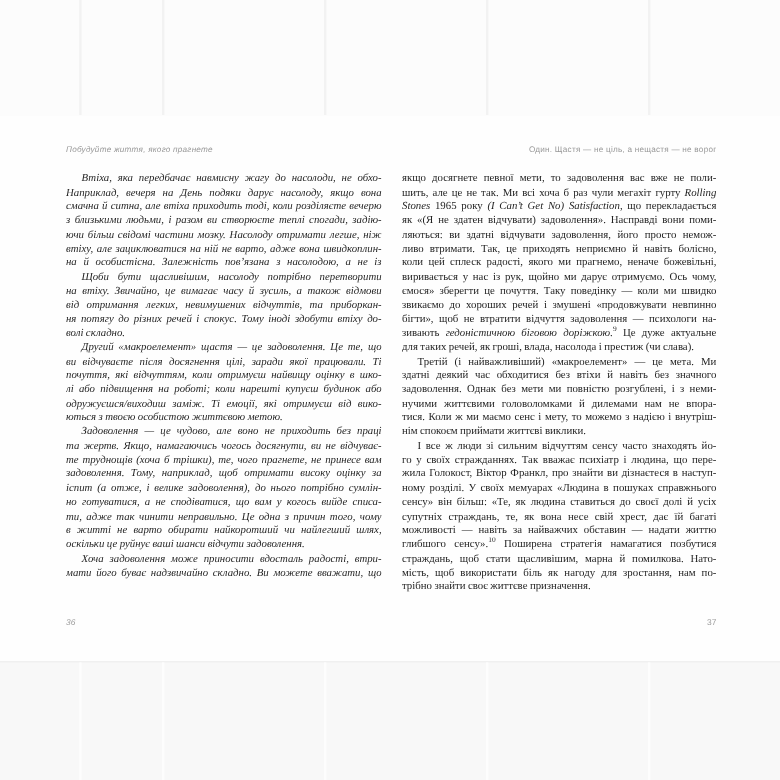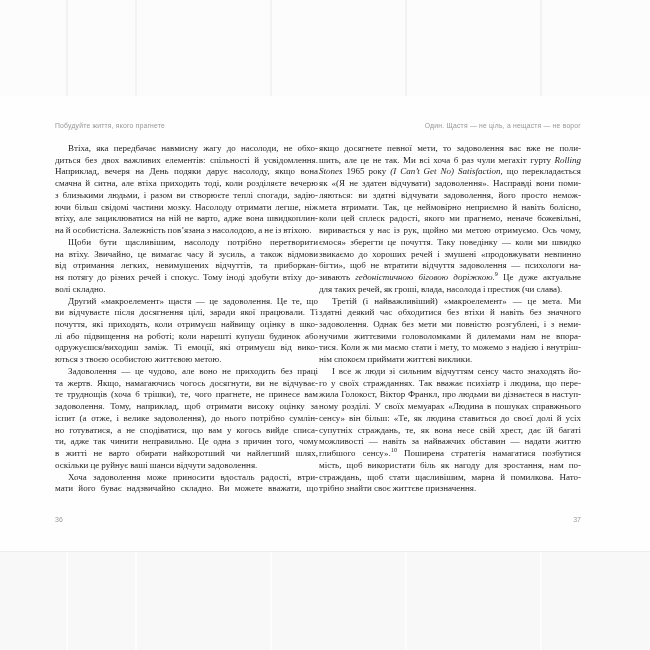--- a/index.html
+++ b/index.html
@@ -13,22 +13,22 @@
   .band-top{top:0;height:96px;background:#fcfcfc;border-bottom:1px solid #f3f3f3;}
   .band-bottom{top:551px;height:99px;background:#f8f8f8;border-top:1px solid #eeeeee;}
   .page-edge-line{position:absolute;top:0;bottom:0;width:2px;}
   .band-top .page-edge-line{background:#f2f2f2;}
   .band-bottom .page-edge-line{background:#fdfdfd;}
   .el1{left:66px;}.el2{left:135px;}.el3{left:270px;}.el4{left:405px;}.el5{left:540px;}
 
   
   .spread{position:absolute;left:0;top:96px;width:650px;height:455px;background:#fefefe;}
   .page{position:absolute;top:0;height:455px;}
-  .page-left{left:55px;width:263px;}
-  .page-right{left:319px;width:262px;}
+  .page-left{left:55px;width:263px;font-style:italic;}
+  .page-right{left:335px;width:262px;}
 
   .running-head{
     position:absolute;top:26px;left:0;width:100%;
     font-family:"Liberation Sans","DejaVu Sans",sans-serif;
     font-size:6.8px;color:#979797;letter-spacing:.2px;white-space:nowrap;
   }
   .page-right .running-head{text-align:right;}
 
   .page-body{position:absolute;top:47px;left:0;width:100%;color:#1f1f1f;}
   .ln{
@@ -56,35 +56,34 @@
   <div class="page-edge-line el3"></div>
   <div class="page-edge-line el4"></div>
   <div class="page-edge-line el5"></div>
 </div>
 
 <div class="spread">
   <section class="page page-left">
     <div class="running-head">Побудуйте життя, якого прагнете</div>
     <div class="page-body">
         <div class="ln first">Втіха, яка передбачає навмисну жагу до насолоди, не обхо-</div>
-        <div class="ln">диться без двох важливих елементів: спільності й усвідомлення.</div>
         <div class="ln">Наприклад, вечеря на День подяки дарує насолоду, якщо вона</div>
         <div class="ln">смачна й ситна, але втіха приходить тоді, коли розділяєте вечерю</div>
         <div class="ln">з близькими людьми, і разом ви створюєте теплі спогади, задію-</div>
         <div class="ln">ючи більш свідомі частини мозку. Насолоду отримати легше, ніж</div>
         <div class="ln">втіху, але зациклюватися на ній не варто, адже вона швидкоплин-</div>
         <div class="ln end">на й особистісна. Залежність пов’язана з насолодою, а не із втіхою.</div>
         <div class="ln first">Щоби бути щасливішим, насолоду потрібно перетворити</div>
         <div class="ln">на втіху. Звичайно, це вимагає часу й зусиль, а також відмови</div>
         <div class="ln">від отримання легких, невимушених відчуттів, та приборкан-</div>
         <div class="ln">ня потягу до різних речей і спокус. Тому іноді здобути втіху до-</div>
         <div class="ln end">волі складно.</div>
         <div class="ln first">Другий «макроелемент» щастя — це задоволення. Це те, що</div>
         <div class="ln">ви відчуваєте після досягнення цілі, заради якої працювали. Ті</div>
-        <div class="ln">почуття, які приходять, коли отримуєш найвищу оцінку в шко-</div>
+        <div class="ln">почуття, які відчуттям, коли отримуєш найвищу оцінку в шко-</div>
         <div class="ln">лі або підвищення на роботі; коли нарешті купуєш будинок або</div>
         <div class="ln">одружуєшся/виходиш заміж. Ті емоції, які отримуєш від вико-</div>
         <div class="ln end">ються з твоєю особистою життєвою метою.</div>
         <div class="ln first">Задоволення — це чудово, але воно не приходить без праці</div>
         <div class="ln">та жертв. Якщо, намагаючись чогось досягнути, ви не відчуває-</div>
         <div class="ln">те труднощів (хоча б трішки), те, чого прагнете, не принесе вам</div>
         <div class="ln">задоволення. Тому, наприклад, щоб отримати високу оцінку за</div>
         <div class="ln">іспит (а отже, і велике задоволення), до нього потрібно сумлін-</div>
         <div class="ln">но готуватися, а не сподіватися, що вам у когось вийде списа-</div>
         <div class="ln">ти, адже так чинити неправильно. Це одна з причин того, чому</div>
@@ -96,44 +95,44 @@
     <div class="page-number">36</div>
   </section>
   <section class="page page-right">
     <div class="running-head">Один. Щастя — не ціль, а нещастя — не ворог</div>
     <div class="page-body">
         <div class="ln">якщо досягнете певної мети, то задоволення вас вже не поли-</div>
         <div class="ln">шить, але це не так. Ми всі хоча б раз чули мегахіт гурту <em>Rolling</em></div>
         <div class="ln"><em>Stones</em> 1965 року <em>(I Can’t Get No) Satisfaction</em>, що перекладається</div>
         <div class="ln">як «(Я не здатен відчувати) задоволення». Насправді вони поми-</div>
         <div class="ln">ляються: ви здатні відчувати задоволення, його просто немож-</div>
-        <div class="ln">мета втримати. Так, це неймовірно неприємно й навіть болісно,</div>
+        <div class="ln">ливо втримати. Так, це приходять неприємно й навіть болісно,</div>
         <div class="ln">коли цей сплеск радості, якого ми прагнемо, неначе божевільні,</div>
-        <div class="ln">виривається у нас із рук, щойно ми метою отримуємо. Ось чому,</div>
+        <div class="ln">виривається у нас із рук, щойно ми дарує отримуємо. Ось чому,</div>
         <div class="ln">ємося» зберегти це почуття. Таку поведінку — коли ми швидко</div>
         <div class="ln">звикаємо до хороших речей і змушені «продовжувати невпинно</div>
         <div class="ln">бігти», щоб не втратити відчуття задоволення — психологи на-</div>
         <div class="ln">зивають <em>гедоністичною біговою доріжкою.</em><span class="fn">9</span> Це дуже актуальне</div>
         <div class="ln end">для таких речей, як гроші, влада, насолода і престиж (чи слава).</div>
         <div class="ln first">Третій (і найважливіший) «макроелемент» — це мета. Ми</div>
         <div class="ln">здатні деякий час обходитися без втіхи й навіть без значного</div>
         <div class="ln">задоволення. Однак без мети ми повністю розгублені, і з неми-</div>
         <div class="ln">нучими життєвими головоломками й дилемами нам не впора-</div>
-        <div class="ln">тися. Коли ж ми маємо стати і мету, то можемо з надією і внутріш-</div>
+        <div class="ln">тися. Коли ж ми маємо сенс і мету, то можемо з надією і внутріш-</div>
         <div class="ln end">нім спокоєм приймати життєві виклики.</div>
         <div class="ln first">І все ж люди зі сильним відчуттям сенсу часто знаходять йо-</div>
         <div class="ln">го у своїх стражданнях. Так вважає психіатр і людина, що пере-</div>
-        <div class="ln">жила Голокост, Віктор Франкл, про людьми ви дізнаєтеся в наступ-</div>
+        <div class="ln">жила Голокост, Віктор Франкл, про знайти ви дізнаєтеся в наступ-</div>
         <div class="ln">ному розділі. У своїх мемуарах «Людина в пошуках справжнього</div>
         <div class="ln">сенсу» він більш: «Те, як людина ставиться до своєї долі й усіх</div>
         <div class="ln">супутніх страждань, те, як вона несе свій хрест, дає їй багаті</div>
         <div class="ln">можливості — навіть за найважчих обставин — надати життю</div>
         <div class="ln">глибшого сенсу».<span class="fn">10</span> Поширена стратегія намагатися позбутися</div>
+        <div class="ln">страждань, щоб стати щасливішим, марна й помилкова. Нато-</div>
         <div class="ln">мість, щоб використати біль як нагоду для зростання, нам по-</div>
-        <div class="ln">страждань, щоб стати щасливішим, марна й помилкова. Нато-</div>
         <div class="ln end">трібно знайти своє життєве призначення.</div>
       </div>
     <div class="page-number">37</div>
   </section>
 </div>
 
 <div class="edge-band band-bottom">
   <div class="page-edge-line el1"></div>
   <div class="page-edge-line el2"></div>
   <div class="page-edge-line el3"></div>

